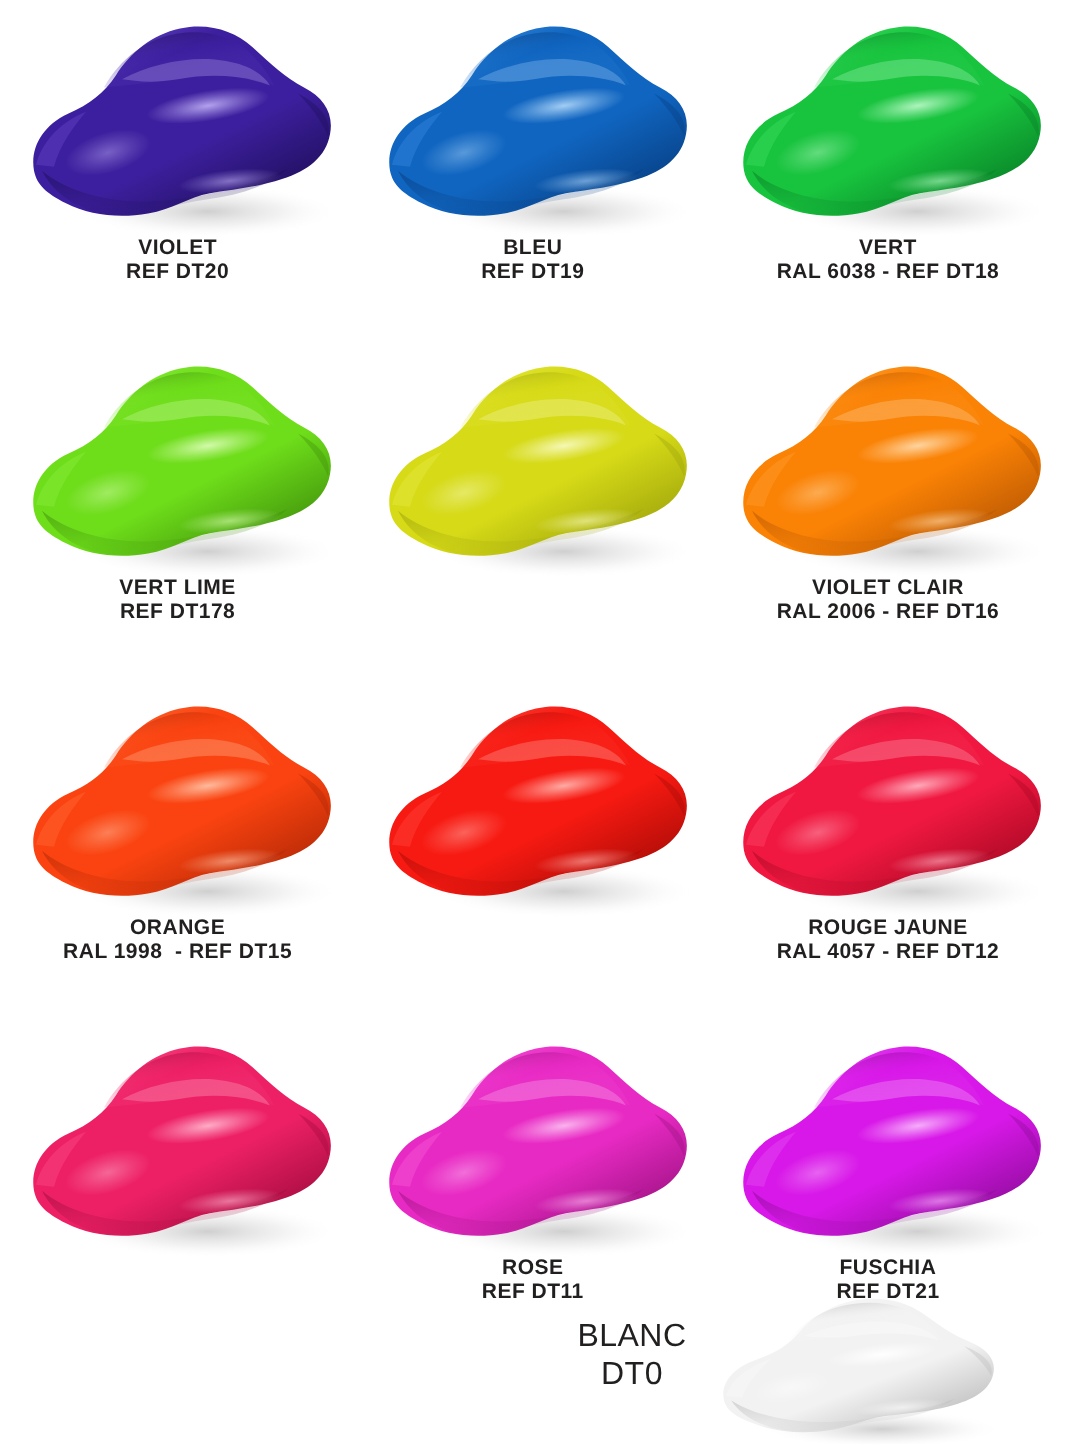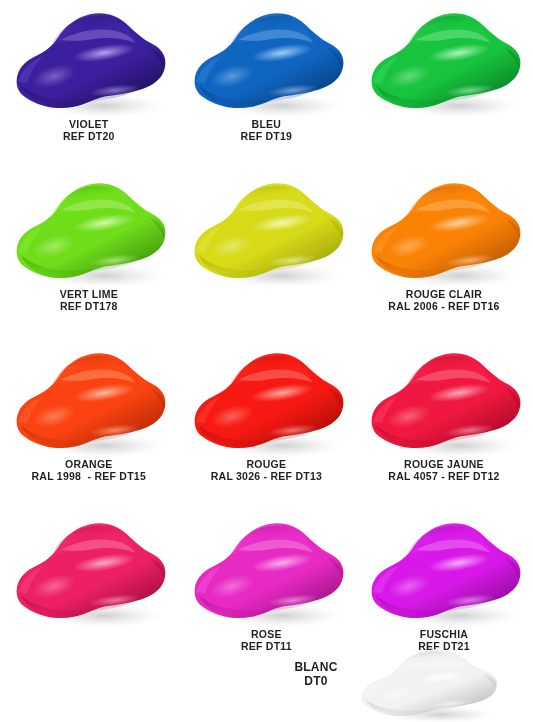--- a/index.html
+++ b/index.html
@@ -50,21 +50,21 @@
     position:absolute;
     left:0;top:642px;width:533px;height:80px;
   }
   .blanc-caption{
     position:absolute;left:286px;top:18px;
     text-align:center;line-height:1.18;
     width:60px;
   }
   .blanc-caption .name,
   .blanc-caption .ref{
-    display:block;font-size:12px;font-weight:bold;color:#221f1f;
+    display:block;font-size:16px;font-weight:normal;color:#221f1f;
     letter-spacing:.25px;white-space:pre;
   }
   .blanc-car{
     position:absolute;left:352px;top:-2px;width:150px;height:86px;
   }
   .blanc-car svg{display:block;width:150px;height:86px;overflow:visible;}
 </style>
 </head>
 <body>
 
@@ -212,20 +212,24 @@
 
     <path d="M 110,78 C 140,62 182,54 214,60 C 238,64 252,74 258,84
              C 232,74 198,72 166,78 C 142,82 124,80 110,78 Z" fill="#b4f7c3" opacity="0.30"></path>
     <ellipse cx="196" cy="104" rx="62" ry="15" fill="url(#specGradg2)" transform="rotate(-9 196 104)"></ellipse>
     <ellipse cx="96" cy="150" rx="44" ry="20" fill="url(#specGradg2)" opacity="0.5" transform="rotate(-16 96 150)"></ellipse>
     <ellipse cx="218" cy="178" rx="52" ry="11" fill="url(#specGradg2)" opacity="0.65" transform="rotate(-6 218 178)"></ellipse>
     <path d="M 24,162 C 30,140 48,120 74,110 C 62,124 48,142 42,164 Z" fill="#46e569" opacity="0.35"></path>
     <path d="M 286,92 C 306,102 320,116 316,134 C 310,120 300,106 286,92 Z" fill="#067a24" opacity="0.35"></path>
   </svg>
         </div>
+        <div class="caption">
+          <span class="name">VERT</span>
+          <span class="ref">RAL 6038 - REF DT18</span>
+        </div>
       </div>
       <div class="swatch-cell">
         <div class="car-wrap">
   <svg viewBox="0 0 330 240" preserveAspectRatio="none" xmlns="http://www.w3.org/2000/svg">
     <defs>
       <linearGradient id="bodyGradg3" x1="0.08" y1="0.05" x2="0.82" y2="1">
         <stop offset="0%" stop-color="#93f047"></stop>
         <stop offset="26%" stop-color="#6edd1a"></stop>
         <stop offset="62%" stop-color="#6edd1a"></stop>
         <stop offset="100%" stop-color="#3d8c0a"></stop>
@@ -358,21 +362,21 @@
     <path d="M 110,78 C 140,62 182,54 214,60 C 238,64 252,74 258,84
              C 232,74 198,72 166,78 C 142,82 124,80 110,78 Z" fill="#ffd8a6" opacity="0.30"></path>
     <ellipse cx="196" cy="104" rx="62" ry="15" fill="url(#specGradg5)" transform="rotate(-9 196 104)"></ellipse>
     <ellipse cx="96" cy="150" rx="44" ry="20" fill="url(#specGradg5)" opacity="0.5" transform="rotate(-16 96 150)"></ellipse>
     <ellipse cx="218" cy="178" rx="52" ry="11" fill="url(#specGradg5)" opacity="0.65" transform="rotate(-6 218 178)"></ellipse>
     <path d="M 24,162 C 30,140 48,120 74,110 C 62,124 48,142 42,164 Z" fill="#ffa73c" opacity="0.35"></path>
     <path d="M 286,92 C 306,102 320,116 316,134 C 310,120 300,106 286,92 Z" fill="#b25303" opacity="0.35"></path>
   </svg>
         </div>
         <div class="caption">
-          <span class="name">ROUGE CLAIR</span>
+          <span class="name">VIOLET CLAIR</span>
           <span class="ref">RAL 2006 - REF DT16</span>
         </div>
       </div>
       <div class="swatch-cell">
         <div class="car-wrap">
   <svg viewBox="0 0 330 240" preserveAspectRatio="none" xmlns="http://www.w3.org/2000/svg">
     <defs>
       <linearGradient id="bodyGradg6" x1="0.08" y1="0.05" x2="0.82" y2="1">
         <stop offset="0%" stop-color="#ff7340"></stop>
         <stop offset="26%" stop-color="#fa4310"></stop>
@@ -459,24 +463,20 @@
 
     <path d="M 110,78 C 140,62 182,54 214,60 C 238,64 252,74 258,84
              C 232,74 198,72 166,78 C 142,82 124,80 110,78 Z" fill="#ffb2ab" opacity="0.30"></path>
     <ellipse cx="196" cy="104" rx="62" ry="15" fill="url(#specGradg7)" transform="rotate(-9 196 104)"></ellipse>
     <ellipse cx="96" cy="150" rx="44" ry="20" fill="url(#specGradg7)" opacity="0.5" transform="rotate(-16 96 150)"></ellipse>
     <ellipse cx="218" cy="178" rx="52" ry="11" fill="url(#specGradg7)" opacity="0.65" transform="rotate(-6 218 178)"></ellipse>
     <path d="M 24,162 C 30,140 48,120 74,110 C 62,124 48,142 42,164 Z" fill="#ff5144" opacity="0.35"></path>
     <path d="M 286,92 C 306,102 320,116 316,134 C 310,120 300,106 286,92 Z" fill="#a30a05" opacity="0.35"></path>
   </svg>
         </div>
-        <div class="caption">
-          <span class="name">ROUGE</span>
-          <span class="ref">RAL 3026 - REF DT13</span>
-        </div>
       </div>
       <div class="swatch-cell">
         <div class="car-wrap">
   <svg viewBox="0 0 330 240" preserveAspectRatio="none" xmlns="http://www.w3.org/2000/svg">
     <defs>
       <linearGradient id="bodyGradg8" x1="0.08" y1="0.05" x2="0.82" y2="1">
         <stop offset="0%" stop-color="#ff4f72"></stop>
         <stop offset="26%" stop-color="#f01840"></stop>
         <stop offset="62%" stop-color="#f01840"></stop>
         <stop offset="100%" stop-color="#a20722"></stop>

